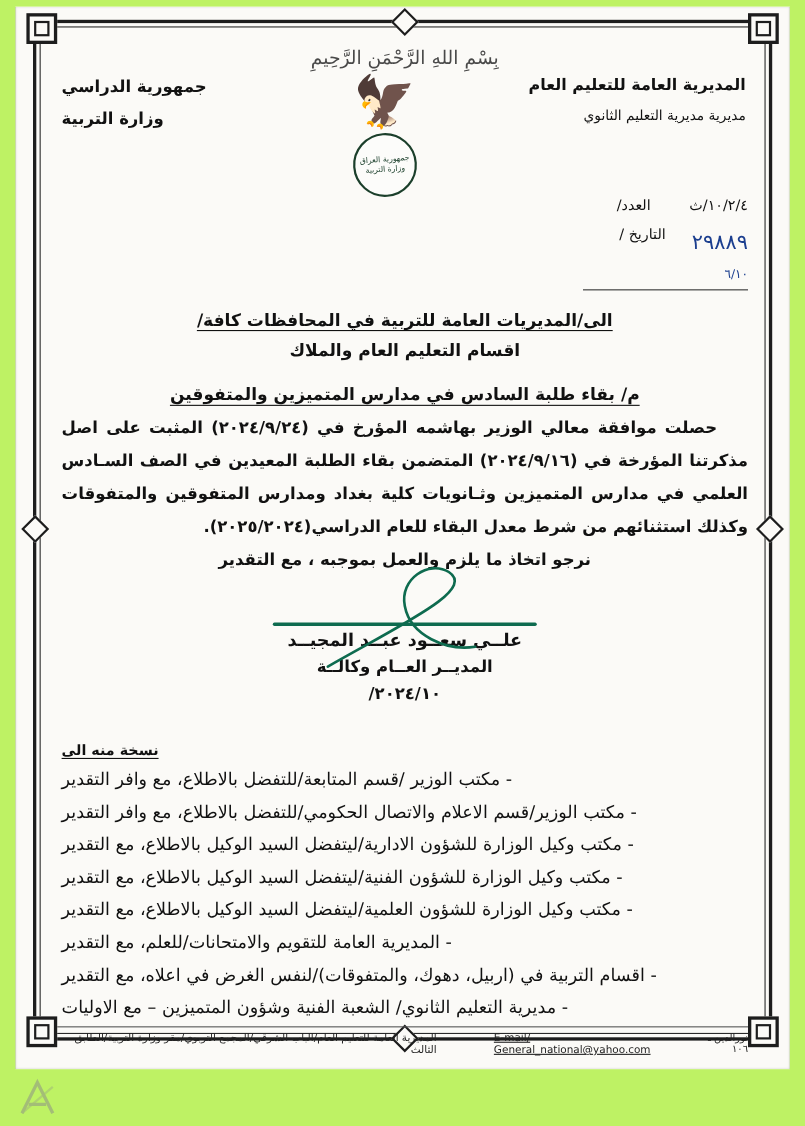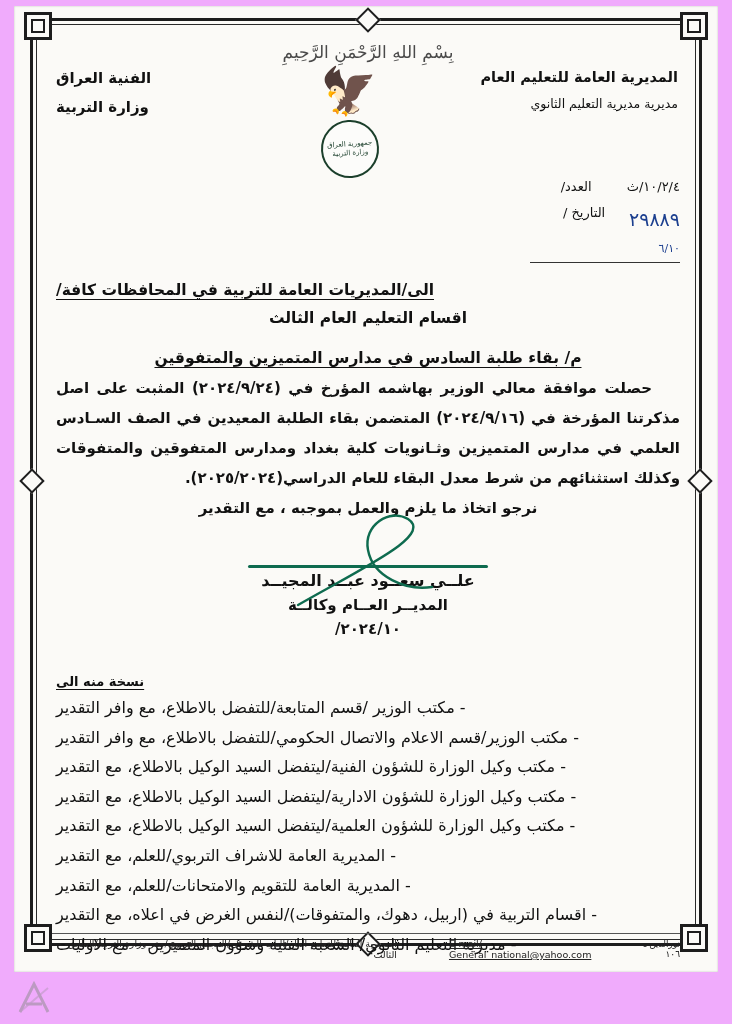--- a/index.html
+++ b/index.html
@@ -5,21 +5,21 @@
   html,body{margin:0;padding:0;}
   body{
     width:732px;height:1024px;
     background:#ffffff;
     font-family:"DejaVu Sans", sans-serif;
     overflow:hidden;
     position:relative;
   }
   .page{
     position:absolute;inset:0;
-    background:#f0abfc;
+    background:#bef264;
   }
   
   .sheet{
     position:absolute;
     left:14px;top:6px;right:14px;bottom:52px;
     background:#fbfaf7;
     box-shadow:0 0 2px rgba(0,0,0,.25) inset;
   }
   
   .frame-outer{
@@ -107,21 +107,21 @@
     font-size:19px;
     letter-spacing:2px;
   }
   .hand.small{font-size:11px;}
   .rule{
     border-bottom:1px solid #333;width:150px;margin-top:2px;
   }
 
   
   .to-line{
-    text-align:left;font-weight:bold;font-size:15.5px;margin-top:18px;
+    text-align:center;font-weight:bold;font-size:15.5px;margin-top:18px;
     text-decoration:underline;text-underline-offset:4px;
   }
   .to-line2{
     text-align:center;font-weight:bold;font-size:15.5px;margin-top:10px;
   }
   .subject{
     text-align:center;font-weight:bold;font-size:15.5px;margin-top:22px;
     text-decoration:underline;text-underline-offset:4px;
   }
   .greet{
@@ -212,42 +212,42 @@
         <div>المديرية العامة للتعليم العام</div>
         <div class="sub">مديرية مديرية التعليم الثانوي</div>
       </div>
 
       <div class="emblem">
         <div class="eagle">🦅</div>
         <div class="seal">جمهورية العراق وزارة التربية</div>
       </div>
 
       <div class="hdr-col left">
-        <div>الفنية العراق</div>
+        <div>جمهورية الدراسي</div>
         <div>وزارة التربية</div>
       </div>
     </div>
 
     <div class="numrow">
       <div class="line">
         <span>١٠/٢/٤/ث</span>
         <span class="lbl">العدد/</span>
       </div>
       <div class="line">
         <span class="hand">٢٩٨٨٩</span>
         <span class="lbl">التاريخ /</span>
       </div>
       <div class="line">
         <span class="hand small">٦/١٠</span>
       </div>
       <div class="rule"></div>
     </div>
 
     <div class="to-line">الى/المديريات العامة للتربية في المحافظات كافة/</div>
-    <div class="to-line2">اقسام التعليم العام الثالث</div>
+    <div class="to-line2">اقسام التعليم العام والملاك</div>
 
     <div class="subject">م/ بقاء طلبة السادس في مدارس المتميزين والمتفوقين</div>
 
     <div class="body-p"><span class="ind"></span><span>حصلت موافقة معالي الوزير  بهاشمه المؤرخ في (٢٠٢٤/٩/٢٤) المثبت على اصل مذكرتنا المؤرخة في (٢٠٢٤/٩/١٦) المتضمن بقاء الطلبة المعيدين في الصف السـادس العلمي في مدارس المتميزين وثـانويات كلية بغداد ومدارس المتفوقين والمتفوقات وكذلك استثنائهم من شرط معدل البقاء للعام الدراسي(٢٠٢٥/٢٠٢٤).</span></div>
 
     <div class="closing">نرجو اتخاذ ما يلزم والعمل بموجبه ، مع التقدير</div>
 
     <div class="sig-block">
       <svg class="scribble" viewBox="0 0 300 110">
         <path d="M80 100 C 150 60, 215 30, 190 14 C 172 3, 145 20, 150 45 C 155 72, 188 86, 214 82" fill="none" stroke="#0e6b4f" stroke-width="2.4" stroke-linecap="round"></path>
@@ -256,24 +256,23 @@
       <div class="sig-name">علــي سعــود عبــد المجيــد</div>
       <div class="sig-title">المديــر العــام وكالــة</div>
       <div class="sig-date">٢٠٢٤/١٠/</div>
     </div>
 
     <div class="cc">
       <div class="cc-title">نسخة منه الى</div>
       <ul>
         <li>- مكتب الوزير /قسم المتابعة/للتفضل بالاطلاع، مع وافر التقدير</li>
         <li>- مكتب الوزير/قسم الاعلام والاتصال الحكومي/للتفضل بالاطلاع، مع وافر التقدير</li>
+        <li>- مكتب وكيل الوزارة للشؤون الادارية/ليتفضل السيد الوكيل بالاطلاع، مع التقدير</li>
         <li>- مكتب وكيل الوزارة للشؤون الفنية/ليتفضل السيد الوكيل بالاطلاع، مع التقدير</li>
-        <li>- مكتب وكيل الوزارة للشؤون الادارية/ليتفضل السيد الوكيل بالاطلاع، مع التقدير</li>
         <li>- مكتب وكيل الوزارة للشؤون العلمية/ليتفضل السيد الوكيل بالاطلاع، مع التقدير</li>
-        <li>- المديرية العامة للاشراف التربوي/للعلم، مع التقدير</li>
         <li>- المديرية العامة للتقويم والامتحانات/للعلم، مع التقدير</li>
         <li>- اقسام التربية في (اربيل، دهوك، والمتفوقات)/لنفس الغرض في اعلاه، مع التقدير</li>
         <li>- مديرية التعليم الثانوي/ الشعبة الفنية وشؤون المتميزين – مع الاوليات</li>
       </ul>
     </div>
   </div>
 
   <div class="footer">
     <span class="tel">نورالدين ـ ١٠٦</span>
     <span class="mail">E-mail/ General_national@yahoo.com</span>

